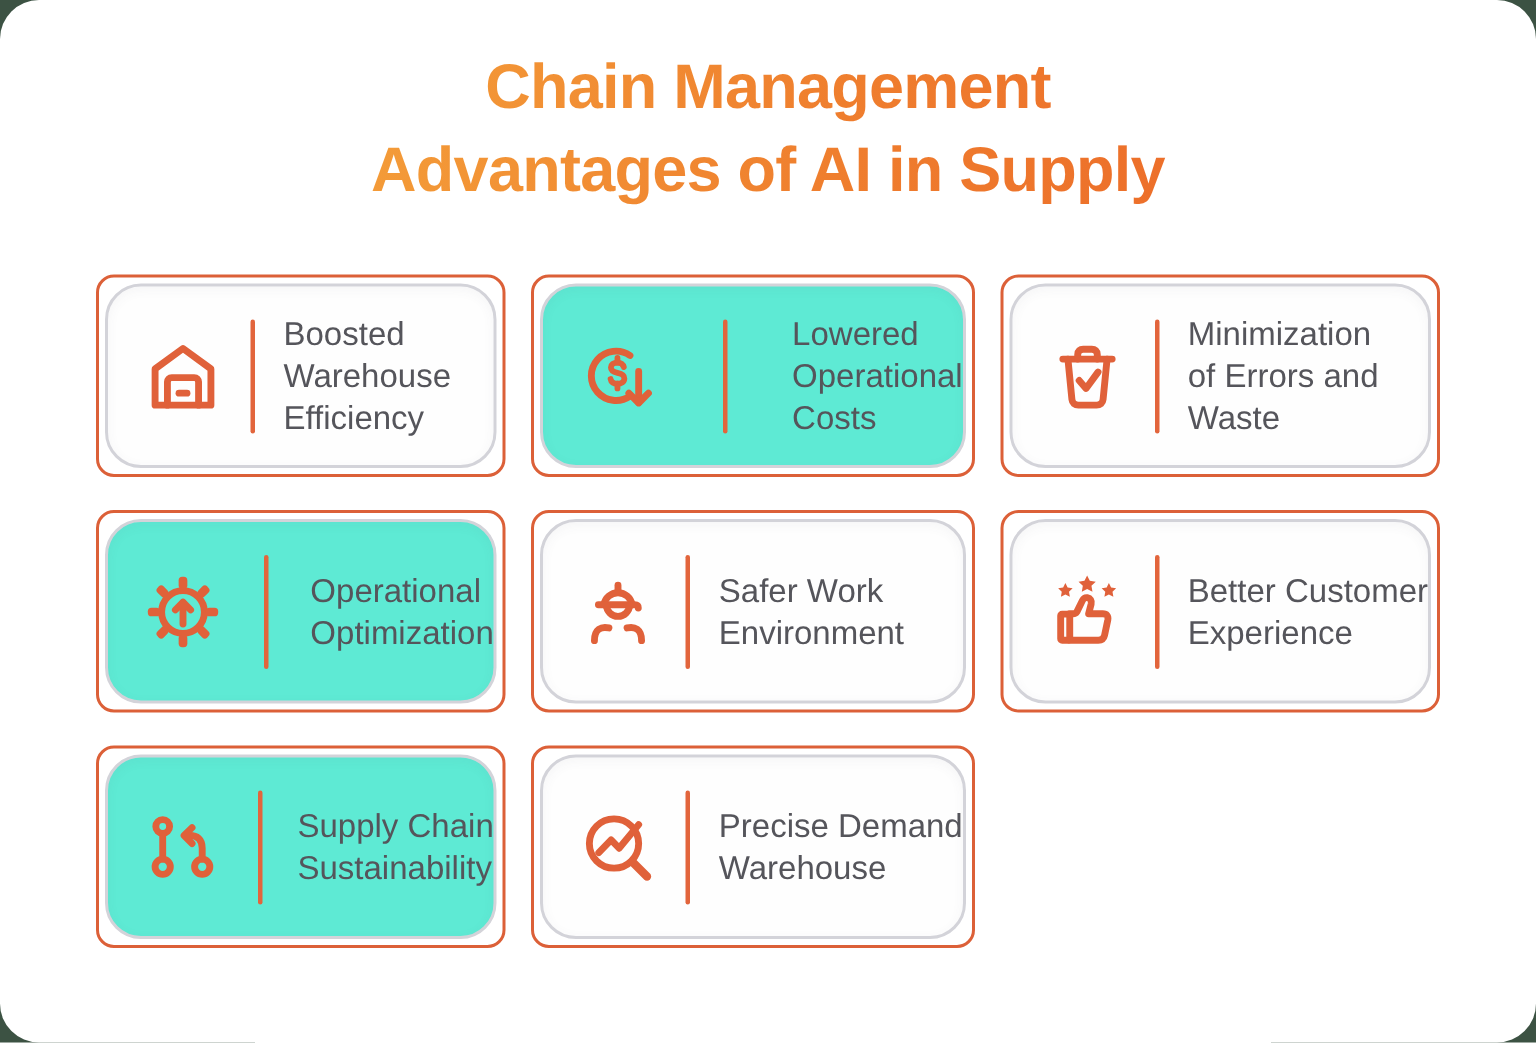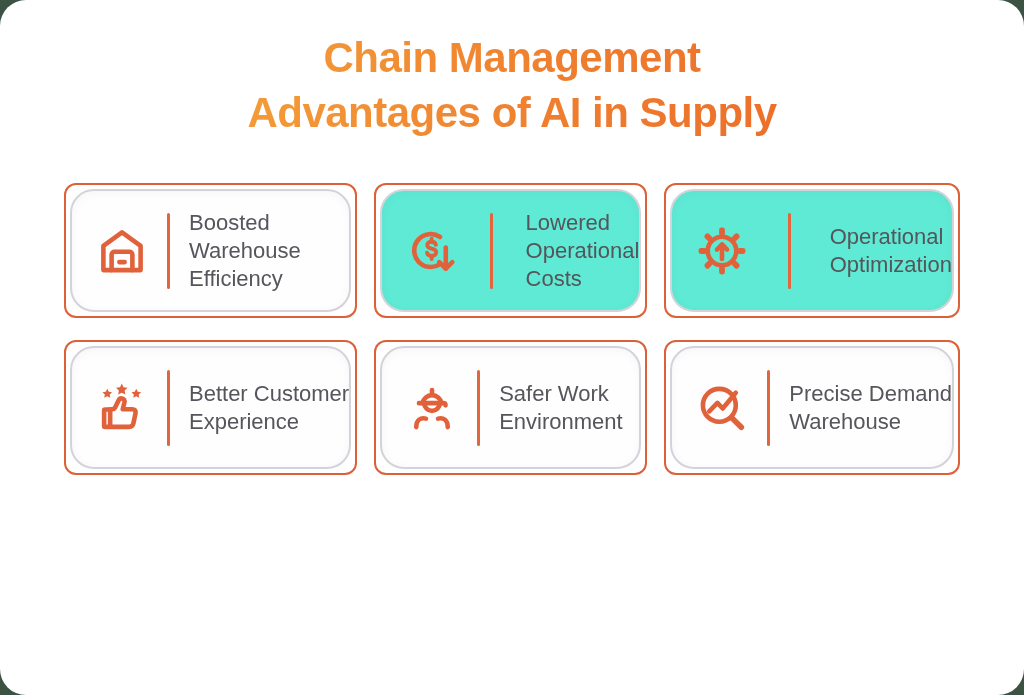--- a/index.html
+++ b/index.html
@@ -124,20 +124,36 @@
             <path class="st" d="M15 16.6 L17.7 19.3 L20.4 16.6"></path>
           </svg>
         </div>
         <div class="divider"></div>
         <div class="card-label">Lowered
 Operational
 Costs</div>
       </div>
     </div>
 
+    <div class="card">
+      <div class="card-inner">
+        <div class="icon-wrap">
+          <svg class="icon" viewBox="0 0 24 24">
+            <path class="st" d="M5.2 7.2 H18.8"></path>
+            <path class="st" d="M9.3 7.2 V5.9 C9.3 5 9.9 4.5 10.8 4.5 H13.2 C14.1 4.5 14.7 5 14.7 5.9 V7.2"></path>
+            <path class="st" d="M6.6 7.2 L7.7 18.3 C7.8 19.3 8.5 19.9 9.5 19.9 H14.5 C15.5 19.9 16.2 19.3 16.3 18.3 L17.4 7.2"></path>
+            <path class="st" d="M9.7 13.1 L11.6 15.3 L14.9 10.8"></path>
+          </svg>
+        </div>
+        <div class="divider"></div>
+        <div class="card-label">Minimization
+of Errors and
+Waste</div>
+      </div>
+    </div>
 
 
     <div class="card mid">
       <div class="card-inner">
         <div class="icon-wrap">
           <svg class="icon" viewBox="0 0 24 24">
             <circle class="st" cx="12" cy="12" r="5.9"></circle>
             <rect class="fill" x="10.8" y="2.3" width="2.4" height="3.4" rx="1"></rect>
             <rect class="fill" x="10.8" y="2.3" width="2.4" height="3.4" rx="1" transform="rotate(45 12 12)"></rect>
             <rect class="fill" x="10.8" y="2.3" width="2.4" height="3.4" rx="1" transform="rotate(90 12 12)"></rect>
@@ -153,51 +169,68 @@
         <div class="divider"></div>
         <div class="card-label">Operational
 Optimization</div>
       </div>
     </div>
 
     <div class="card">
       <div class="card-inner">
         <div class="icon-wrap">
           <svg class="icon" viewBox="0 0 24 24">
-            <polygon class="fill" transform="translate(5.9,6.1) scale(2.1)" points="0,-1 0.294,-0.405 0.951,-0.309 0.476,0.155 0.588,0.809 0,0.5 -0.588,0.809 -0.476,0.155 -0.951,-0.309 -0.294,-0.405"></polygon>
-            <polygon class="fill" transform="translate(11.9,4.4) scale(2.5)" points="0,-1 0.294,-0.405 0.951,-0.309 0.476,0.155 0.588,0.809 0,0.5 -0.588,0.809 -0.476,0.155 -0.951,-0.309 -0.294,-0.405"></polygon>
-            <polygon class="fill" transform="translate(17.9,6.1) scale(2.1)" points="0,-1 0.294,-0.405 0.951,-0.309 0.476,0.155 0.588,0.809 0,0.5 -0.588,0.809 -0.476,0.155 -0.951,-0.309 -0.294,-0.405"></polygon>
-            <rect class="st" x="4.6" y="12.6" width="2.5" height="7.2" rx="0.4"></rect>
-            <path class="st" d="M7.1 19.8 H15 C16 19.8 16.5 19.4 16.7 18.45 L17.6 14.2 C17.8 13.1 17.3 12.5 16.2 12.5 H12.3 L13 9.8 C13.2 8.8 12.8 8.2 11.95 8.05 C11.3 7.95 10.9 8.25 10.6 8.85 L9.1 11.9 C8.85 12.3 8.5 12.5 8 12.5 H7.1"></path>
-          </svg>
-        </div>
-        <div class="divider"></div>
-        <div class="card-label">Better Customer
-Experience</div>
-      </div>
-    </div>
-
-    <div class="card">
-      <div class="card-inner">
-        <div class="icon-wrap">
-          <svg class="icon" viewBox="0 0 24 24">
             <path class="st" d="M12 4.6 V6.2"></path>
             <path class="st" d="M8.1 10 A3.95 3.95 0 0 1 15.9 10"></path>
             <path class="st" d="M6.6 10 H16.6 C17.3 10 17.6 10.35 17.6 10.9"></path>
             <path class="st" d="M8.8 10 A3.2 3.2 0 0 0 15.2 10"></path>
             <path class="st" d="M5.5 19.9 C5.5 16.7 7.4 15.9 9.5 16.4"></path>
             <path class="st" d="M18.5 19.9 C18.5 16.7 16.6 15.9 14.5 16.4"></path>
           </svg>
         </div>
         <div class="divider"></div>
         <div class="card-label">Safer Work
 Environment</div>
       </div>
     </div>
 
+    <div class="card">
+      <div class="card-inner">
+        <div class="icon-wrap">
+          <svg class="icon" viewBox="0 0 24 24">
+            <polygon class="fill" transform="translate(5.9,6.1) scale(2.1)" points="0,-1 0.294,-0.405 0.951,-0.309 0.476,0.155 0.588,0.809 0,0.5 -0.588,0.809 -0.476,0.155 -0.951,-0.309 -0.294,-0.405"></polygon>
+            <polygon class="fill" transform="translate(11.9,4.4) scale(2.5)" points="0,-1 0.294,-0.405 0.951,-0.309 0.476,0.155 0.588,0.809 0,0.5 -0.588,0.809 -0.476,0.155 -0.951,-0.309 -0.294,-0.405"></polygon>
+            <polygon class="fill" transform="translate(17.9,6.1) scale(2.1)" points="0,-1 0.294,-0.405 0.951,-0.309 0.476,0.155 0.588,0.809 0,0.5 -0.588,0.809 -0.476,0.155 -0.951,-0.309 -0.294,-0.405"></polygon>
+            <rect class="st" x="4.6" y="12.6" width="2.5" height="7.2" rx="0.4"></rect>
+            <path class="st" d="M7.1 19.8 H15 C16 19.8 16.5 19.4 16.7 18.45 L17.6 14.2 C17.8 13.1 17.3 12.5 16.2 12.5 H12.3 L13 9.8 C13.2 8.8 12.8 8.2 11.95 8.05 C11.3 7.95 10.9 8.25 10.6 8.85 L9.1 11.9 C8.85 12.3 8.5 12.5 8 12.5 H7.1"></path>
+          </svg>
+        </div>
+        <div class="divider"></div>
+        <div class="card-label">Better Customer
+Experience</div>
+      </div>
+    </div>
+
+    <div class="card mid">
+      <div class="card-inner">
+        <div class="icon-wrap">
+          <svg class="icon" viewBox="0 0 24 24">
+            <circle class="st" cx="6.4" cy="6.2" r="1.9"></circle>
+            <path class="st" d="M6.4 8.1 V15.2"></path>
+            <circle class="st" cx="6.4" cy="17.3" r="2.1"></circle>
+            <circle class="st" cx="17.3" cy="17.3" r="2.1"></circle>
+            <path class="st" d="M17.3 15.2 V12.2 C17.3 9.6 15.8 8.7 13.9 8.7 H12.7"></path>
+            <path class="st" d="M14.5 6.5 L12.3 8.7 L14.5 10.9"></path>
+          </svg>
+        </div>
+        <div class="divider"></div>
+        <div class="card-label">Supply Chain
+Sustainability</div>
+      </div>
+    </div>
 
     <div class="card">
       <div class="card-inner">
         <div class="icon-wrap">
           <svg class="icon" viewBox="0 0 24 24">
             <circle class="st" cx="10.9" cy="10.9" r="6.8"></circle>
             <path class="st thick" d="M16 16 L20 20"></path>
             <path class="st" d="M6.7 13.4 L10.1 9.9 L12.3 12.2 L17.7 5.7"></path>
           </svg>
         </div>

